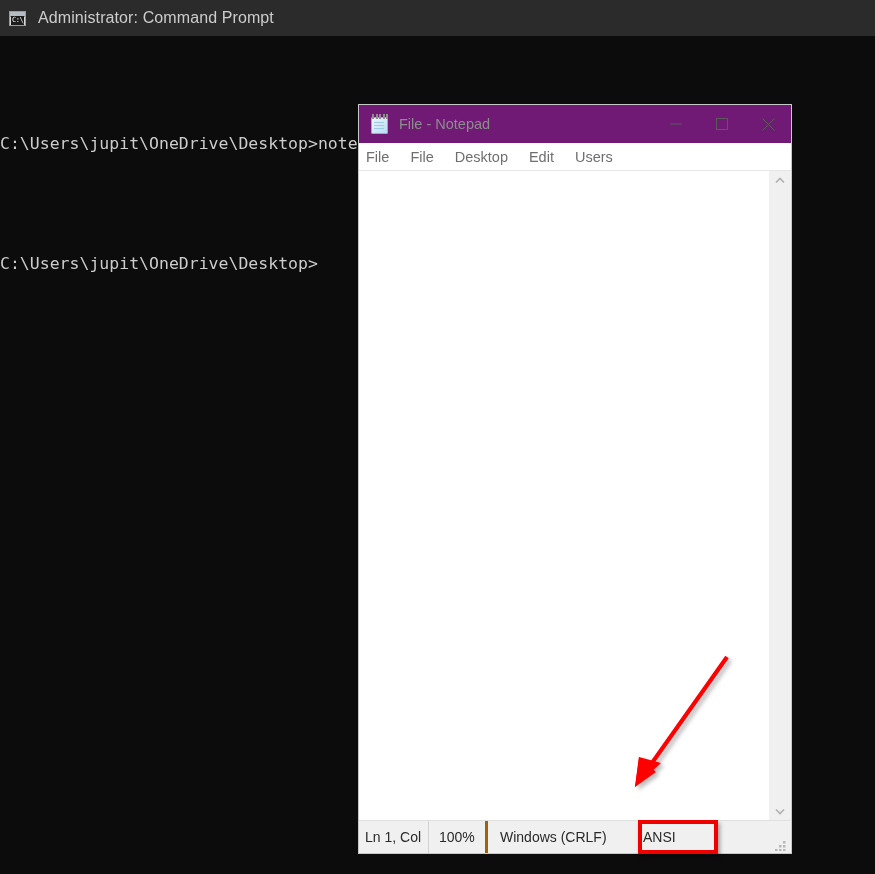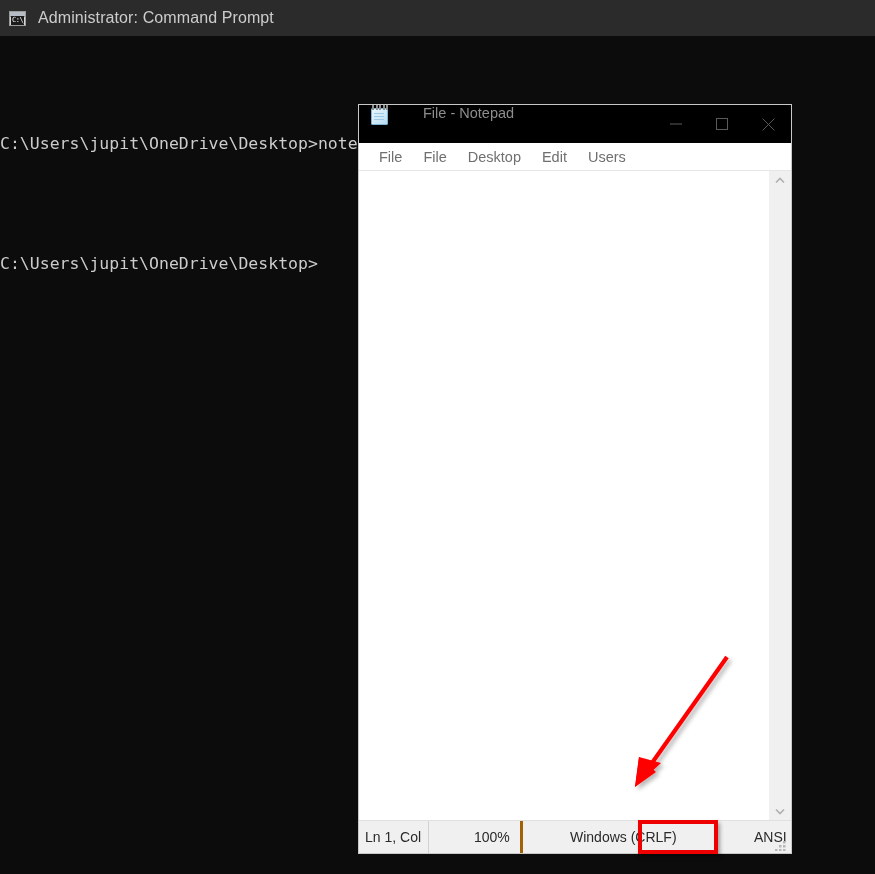--- a/index.html
+++ b/index.html
@@ -91,25 +91,25 @@
     height: 750px;
     background: #ffffff;
     border: 1px solid #c8c8c8;
     box-sizing: border-box;
     box-shadow: 0 0 0 0 rgba(0,0,0,0);
     display: flex;
     flex-direction: column;
   }
   #notepad-titlebar {
     height: 38px;
-    background: #000000;
-    display: flex;
-    flex: none;
-    position: relative;
-    gap: 24px;
+    background: #701a75;
+    display: flex;
+    align-items: center;
+    flex: none;
+    position: relative;
   }
   .np-icon {
     width: 18px; height: 20px;
     margin-left: 12px;
     position: relative;
     flex: none;
   }
   .np-icon .pad {
     position: absolute;
     left: 0; top: 3px;
@@ -156,21 +156,21 @@
     display: flex;
     align-items: center;
     justify-content: center;
   }
   .win-btn svg { display: block; }
 
   #notepad-menubar {
     height: 27px;
     display: flex;
     align-items: center;
-    padding-left: 20px;
+    padding-left: 7px;
     flex: none;
     background: #ffffff;
     border-bottom: 1px solid #e6e6e6;
   }
   .menu-item {
     font-size: 14.5px;
     color: #6f6f6f;
     margin-right: 21px;
     white-space: nowrap;
   }
@@ -207,21 +207,20 @@
 
   #notepad-statusbar {
     height: 32px;
     background: #f0f0f0;
     border-top: 1px solid #e0e0e0;
     display: flex;
     align-items: center;
     flex: none;
     position: relative;
     overflow: hidden;
-    gap: 35px;
   }
   .status-cell {
     font-size: 14px;
     color: #2a2a2a;
     display: flex;
     align-items: center;
     height: 32px;
     white-space: nowrap;
   }
   #status-lncol {
@@ -236,21 +235,21 @@
     padding-left: 10px;
     box-sizing: border-box;
     border-right: 3px solid #a16207;
   }
   #status-eol {
     width: 151px;
     padding-left: 12px;
     box-sizing: border-box;
   }
   #status-encoding {
-    padding-left: 10px;
+    padding-left: 4px;
   }
   .resize-grip {
     position: absolute;
     right: 4px;
     bottom: 4px;
     width: 12px; height: 12px;
   }
 
   
   #ansi-highlight {

